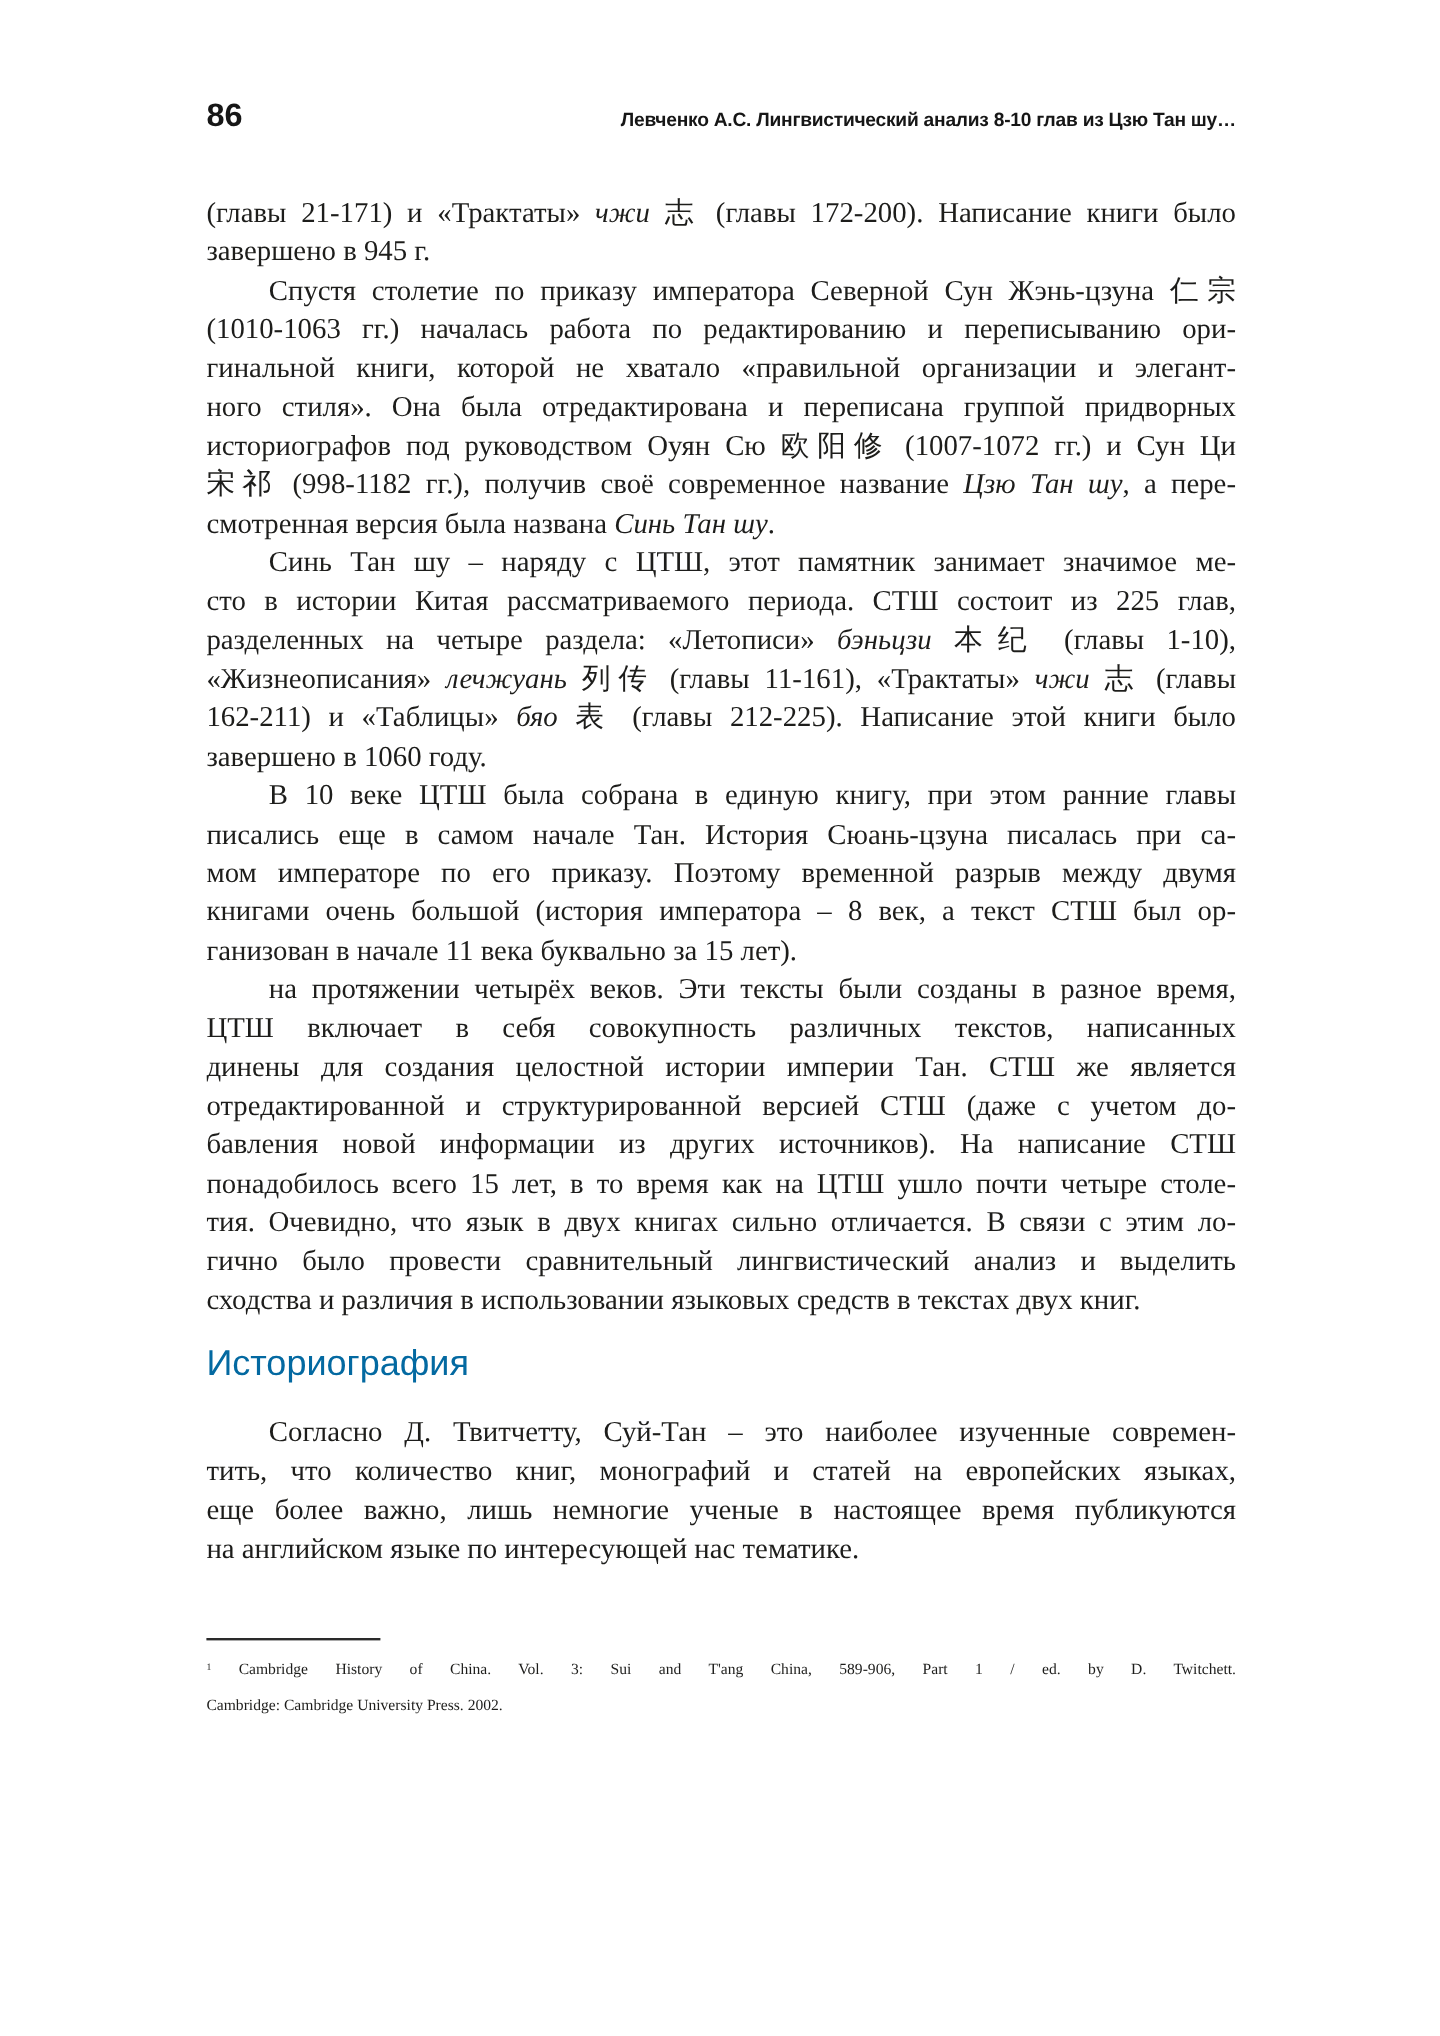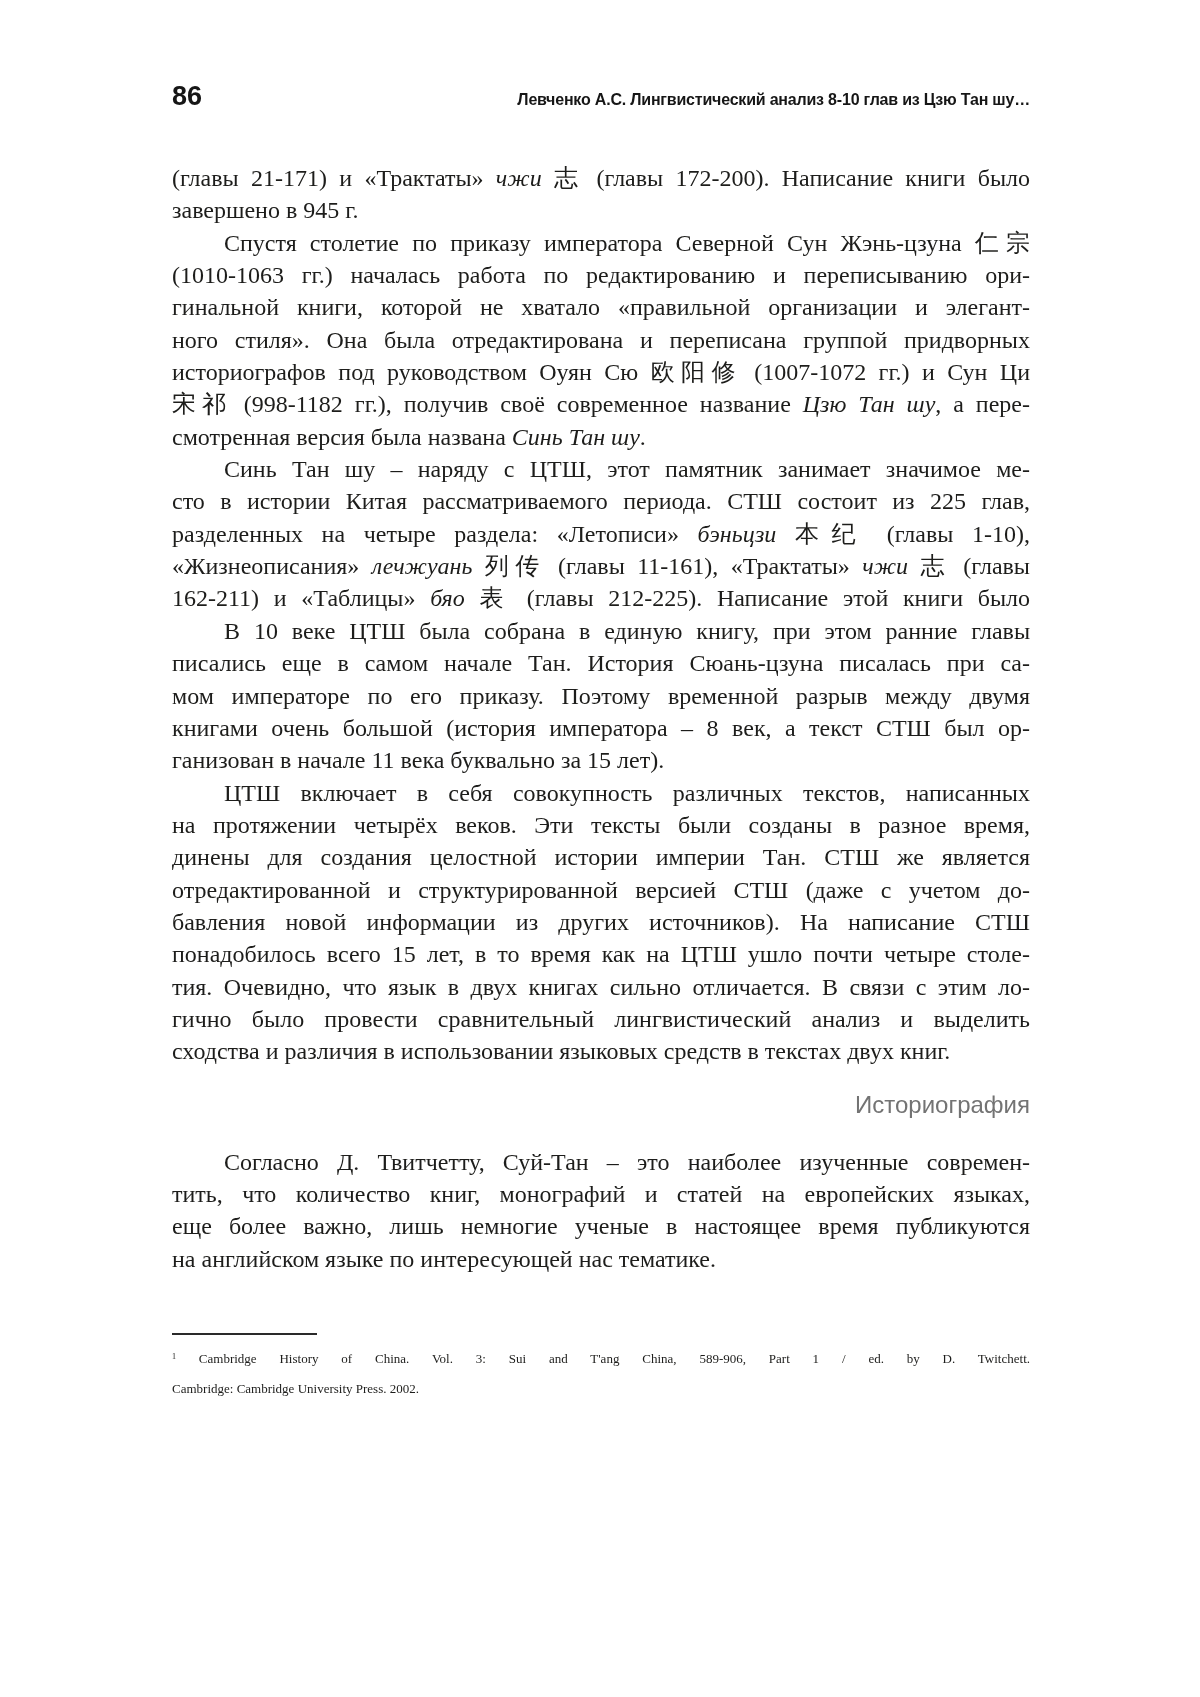--- a/index.html
+++ b/index.html
@@ -12,22 +12,22 @@
   .pg-num{font-size:27px;line-height:28px;}
   .run-title{font-size:16px;line-height:28px;letter-spacing:-0.2px;}
   .body-text{position:absolute;top:162px;left:172px;width:858px;
              font-size:24px;line-height:32.35px;}
   .para{margin:0;}
   .line{text-align:justify;text-align-last:justify;height:32.35px;overflow:hidden;white-space:normal;}
   .line.last{text-align-last:left;}
   .para.indent .line:first-child{text-indent:52px;}
   .it{font-style:italic;}
   .sup{font-size:0.62em;position:relative;top:-0.45em;}
-  .heading{margin-top:19px;height:36px;line-height:36px;text-align:right;
-           font-family:"Liberation Sans", sans-serif;font-size:24px;font-weight:400;color:#737373;}
+  .heading{margin-top:19px;height:36px;line-height:36px;text-align:left;
+           font-family:"Liberation Sans", sans-serif;font-size:30px;font-weight:400;color:#0369a1;}
   .heading + .para{margin-top:23px;}
   .footnote{margin-top:58px;}
   .fn-rule{width:145px;height:0;border-top:2px solid #2a2a2a;}
   .fn-lines{margin-top:9px;font-size:13px;line-height:30px;}
   .fn-lines .line{height:30px;}
 </style>
 </head>
 <body>
 
 <div class="page">
@@ -48,31 +48,32 @@
         <div class="line"><span>историографов под руководством Оуян Сю 欧阳修 (1007-1072 гг.) и Сун Ци</span></div>
         <div class="line"><span>宋祁 (998-1182 гг.), получив своё современное название </span><span class="it">Цзю Тан шу</span><span>, а пере-</span></div>
         <div class="line last"><span>смотренная версия была названа </span><span class="it">Синь Тан шу</span><span>.</span></div>
       </div>
       <div class="para indent">
         <div class="line"><span>Синь Тан шу – наряду с ЦТШ, этот памятник занимает значимое ме-</span></div>
         <div class="line"><span>сто в истории Китая рассматриваемого периода. СТШ состоит из 225 глав,</span></div>
         <div class="line"><span>разделенных на четыре раздела: «Летописи» </span><span class="it">бэньцзи</span><span> 本纪  (главы 1-10),</span></div>
         <div class="line"><span>«Жизнеописания» </span><span class="it">лечжуань</span><span> 列传 (главы 11-161), «Трактаты» </span><span class="it">чжи</span><span> 志 (главы</span></div>
         <div class="line"><span>162-211) и «Таблицы» </span><span class="it">бяо</span><span> 表 (главы 212-225).  Написание этой книги было</span></div>
+        <div class="line last"><span>завершено в 1060 году.</span></div>
       </div>
       <div class="para indent">
         <div class="line"><span>В 10 веке ЦТШ была собрана в единую книгу, при этом ранние главы</span></div>
         <div class="line"><span>писались еще в самом начале Тан. История Сюань-цзуна писалась при са-</span></div>
         <div class="line"><span>мом императоре по его приказу. Поэтому временной разрыв между двумя</span></div>
         <div class="line"><span>книгами очень большой (история императора – 8 век, а текст СТШ был ор-</span></div>
         <div class="line last"><span>ганизован в начале 11 века буквально за 15 лет).</span></div>
       </div>
       <div class="para indent">
+        <div class="line"><span>на протяжении четырёх веков. Эти тексты были созданы в разное время,</span></div>
         <div class="line"><span>ЦТШ включает в себя совокупность различных текстов, написанных</span></div>
-        <div class="line"><span>на протяжении четырёх веков. Эти тексты были созданы в разное время,</span></div>
         <div class="line"><span>динены для создания целостной истории империи Тан. СТШ же является</span></div>
         <div class="line"><span>отредактированной и структурированной версией СТШ (даже с учетом до-</span></div>
         <div class="line"><span>бавления новой информации из других источников). На написание СТШ</span></div>
         <div class="line"><span>понадобилось всего 15 лет, в то время как на ЦТШ ушло почти четыре столе-</span></div>
         <div class="line"><span>тия. Очевидно, что язык в двух книгах сильно отличается. В связи с этим ло-</span></div>
         <div class="line"><span>гично было провести сравнительный лингвистический анализ и выделить</span></div>
         <div class="line last"><span>сходства и различия в использовании языковых средств в текстах двух книг.</span></div>
       </div>
       <div class="heading">Историография</div>
       <div class="para indent">

